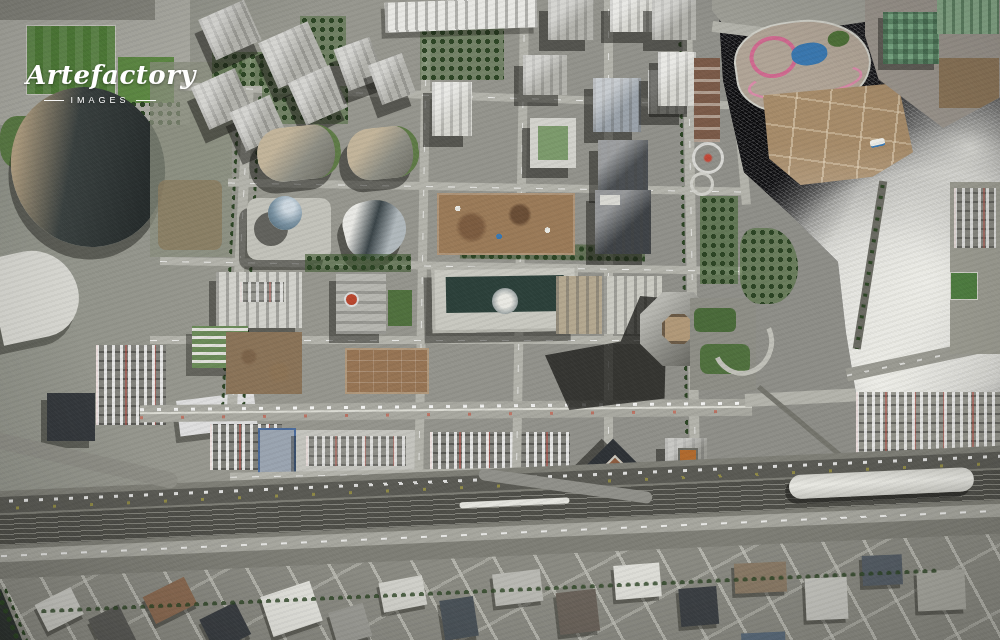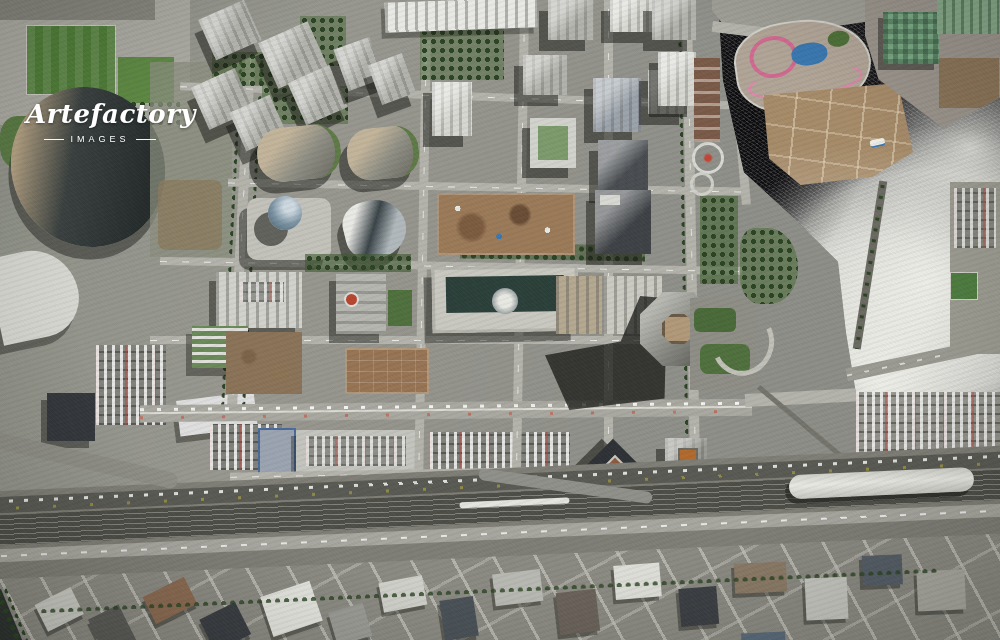--- a/index.html
+++ b/index.html
@@ -27,21 +27,21 @@
   .rd.dash{background-image:repeating-linear-gradient(90deg,rgba(255,255,255,.7) 0 7px,transparent 7px 22px);
     background-size:100% 1px;background-position:0 50%;background-repeat:no-repeat;}
   .rdv.dash2{background-image:repeating-linear-gradient(0deg,rgba(255,255,255,.6) 0 7px,transparent 7px 22px);
     background-size:1px 100%;background-position:50% 0;background-repeat:no-repeat;}
   .ribs{background-image:repeating-linear-gradient(90deg,rgba(90,90,86,.4) 0 3px,transparent 3px 10px);}
   .ribsv{background-image:repeating-linear-gradient(0deg,rgba(90,90,86,.35) 0 3px,transparent 3px 10px);}
   .grain{pointer-events:none;background-image:
     repeating-linear-gradient(43deg,rgba(255,255,255,.02) 0 1px,transparent 1px 3px),
     repeating-linear-gradient(-17deg,rgba(0,0,0,.035) 0 2px,transparent 2px 5px),
     radial-gradient(ellipse at 50% 45%,transparent 60%,rgba(0,0,0,.16) 100%);}
-  .wm{color:var(--wm);text-shadow:0 1px 3px rgba(0,0,0,.45);margin-top:39px;}
+  .wm{color:var(--wm);text-shadow:0 1px 3px rgba(0,0,0,.45);}
   .wm .brand{font-family:"DejaVu Serif","Liberation Serif",serif;font-style:italic;
     font-weight:600;font-size:26px;letter-spacing:.5px;line-height:1;}
   .wm .sub{display:flex;align-items:center;gap:6px;margin-top:7px;justify-content:center;}
   .wm .sub .ln{height:1px;width:20px;background:var(--wm);opacity:.95;}
   .wm .sub .tx{font-size:9px;letter-spacing:4px;font-weight:400;}
 </style>
 </head>
 <body>
 
 <div class="scene">

